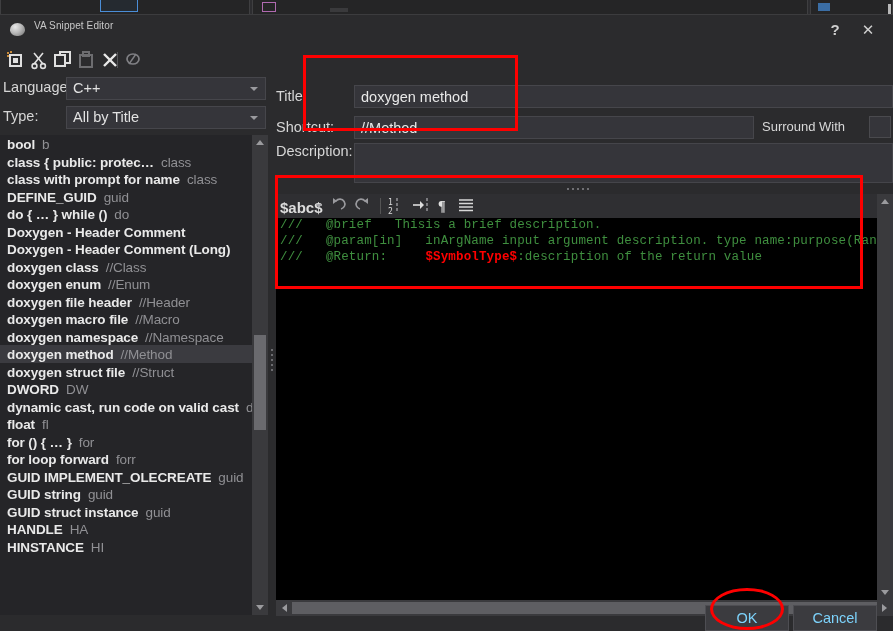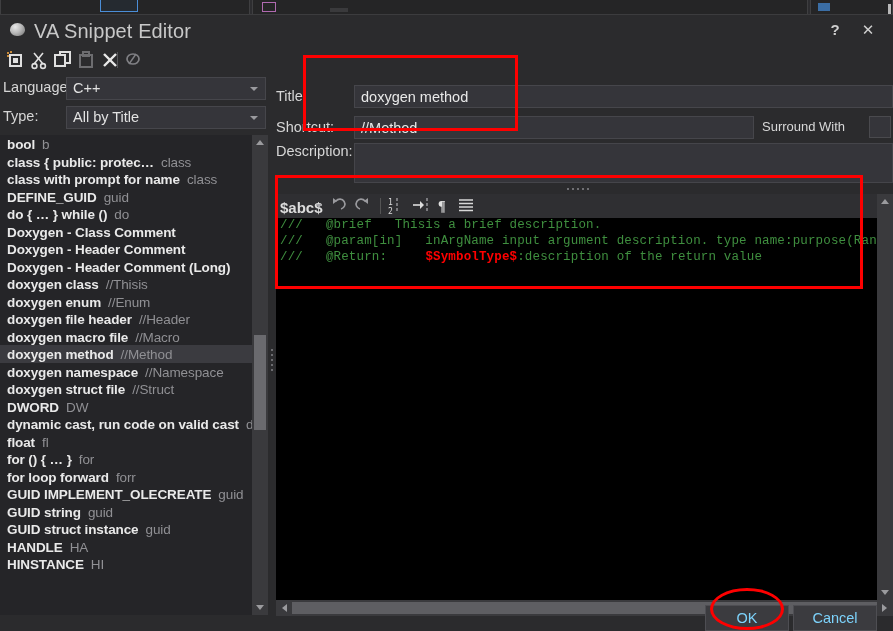--- a/index.html
+++ b/index.html
@@ -31,21 +31,21 @@
   #titlebar {
     position: absolute; left: 0; top: 0; width: 893px; height: 29px;
   }
   #title-icon {
     position: absolute; left: 10px; top: 8px; width: 15px; height: 13px;
     background: radial-gradient(circle at 35% 30%, #e8e8e8 0%, #b9b9b9 45%, #6e6e6e 100%);
     border-radius: 50% 50% 45% 45%;
   }
   #title-text {
     position: absolute; left: 34px; top: 5px;
-    font-size: 20px; color: #c8c8c8; letter-spacing: .1px;
+    font-size: 10px; color: #c8c8c8; letter-spacing: .1px;
   }
   .tb-btn {
     position: absolute; top: 4px; width: 30px; height: 22px;
     color: #cfcfcf; font-size: 15px; text-align: center; line-height: 22px;
     cursor: default;
   }
   #help-btn  { left: 820px; font-weight: bold; }
   #close-btn { left: 853px; font-weight: 400; }
 
   
@@ -331,29 +331,28 @@
         <span class="combo-arrow"></span>
       </div>
     </div>
 
     <div id="snippet-list">
         <div class="snip-row"><span class="snip-title">bool</span><span class="snip-short">b</span></div>
         <div class="snip-row"><span class="snip-title">class  { public: protec…</span><span class="snip-short">class</span></div>
         <div class="snip-row"><span class="snip-title">class with prompt for name</span><span class="snip-short">class</span></div>
         <div class="snip-row"><span class="snip-title">DEFINE_GUID</span><span class="snip-short">guid</span></div>
         <div class="snip-row"><span class="snip-title">do { … } while ()</span><span class="snip-short">do</span></div>
-        <div class="snip-row"><span class="snip-title">Doxygen - Class Comment</span></div>
         <div class="snip-row"><span class="snip-title">Doxygen - Header Comment</span></div>
         <div class="snip-row"><span class="snip-title">Doxygen - Header Comment (Long)</span></div>
-        <div class="snip-row"><span class="snip-title">doxygen class</span><span class="snip-short">//Thisis</span></div>
+        <div class="snip-row"><span class="snip-title">doxygen class</span><span class="snip-short">//Class</span></div>
         <div class="snip-row"><span class="snip-title">doxygen enum</span><span class="snip-short">//Enum</span></div>
         <div class="snip-row"><span class="snip-title">doxygen file header</span><span class="snip-short">//Header</span></div>
         <div class="snip-row"><span class="snip-title">doxygen macro file</span><span class="snip-short">//Macro</span></div>
+        <div class="snip-row"><span class="snip-title">doxygen namespace</span><span class="snip-short">//Namespace</span></div>
         <div class="snip-row selected"><span class="snip-title">doxygen method</span><span class="snip-short">//Method</span></div>
-        <div class="snip-row"><span class="snip-title">doxygen namespace</span><span class="snip-short">//Namespace</span></div>
         <div class="snip-row"><span class="snip-title">doxygen struct file</span><span class="snip-short">//Struct</span></div>
         <div class="snip-row"><span class="snip-title">DWORD</span><span class="snip-short">DW</span></div>
         <div class="snip-row"><span class="snip-title">dynamic cast, run code on valid cast</span><span class="snip-short">dy</span></div>
         <div class="snip-row"><span class="snip-title">float</span><span class="snip-short">fl</span></div>
         <div class="snip-row"><span class="snip-title">for () { … }</span><span class="snip-short">for</span></div>
         <div class="snip-row"><span class="snip-title">for loop forward</span><span class="snip-short">forr</span></div>
         <div class="snip-row"><span class="snip-title">GUID IMPLEMENT_OLECREATE</span><span class="snip-short">guid</span></div>
         <div class="snip-row"><span class="snip-title">GUID string</span><span class="snip-short">guid</span></div>
         <div class="snip-row"><span class="snip-title">GUID struct instance</span><span class="snip-short">guid</span></div>
         <div class="snip-row"><span class="snip-title">HANDLE</span><span class="snip-short">HA</span></div>

